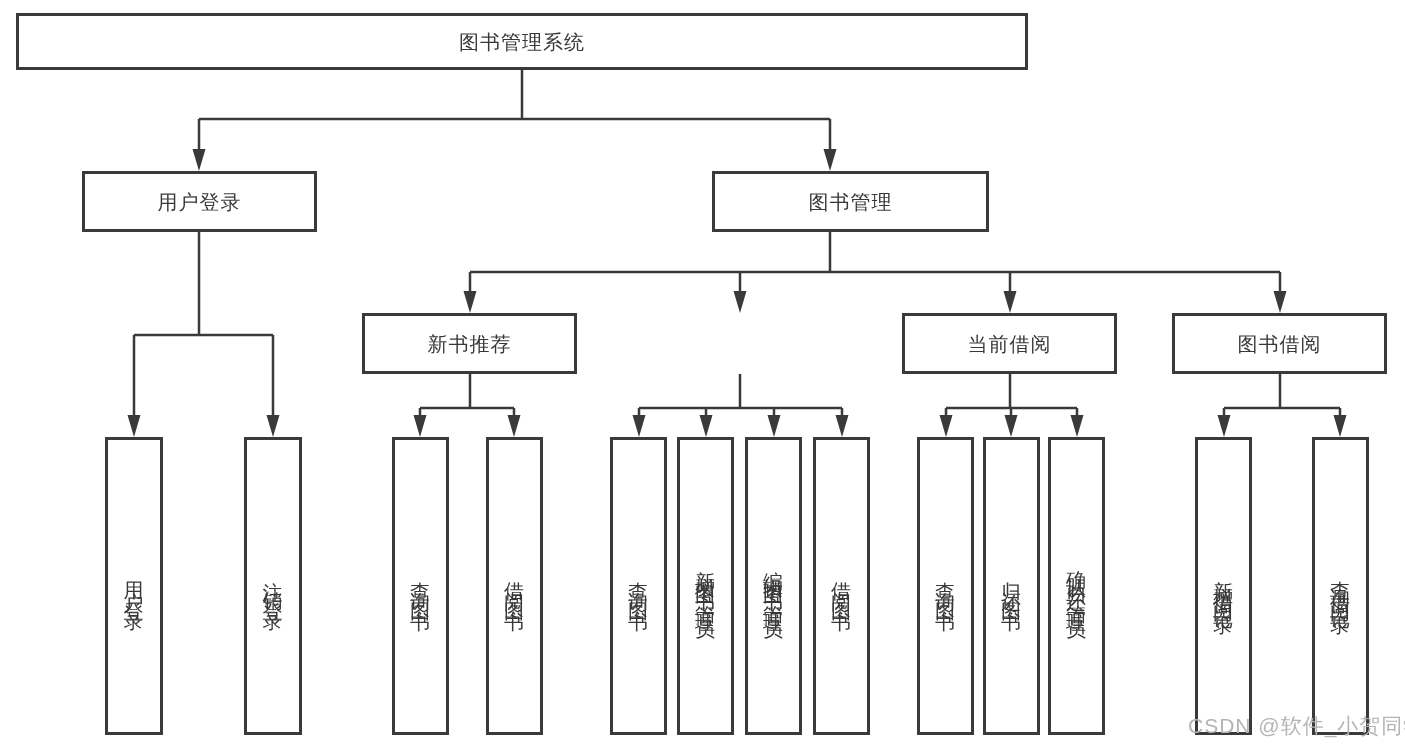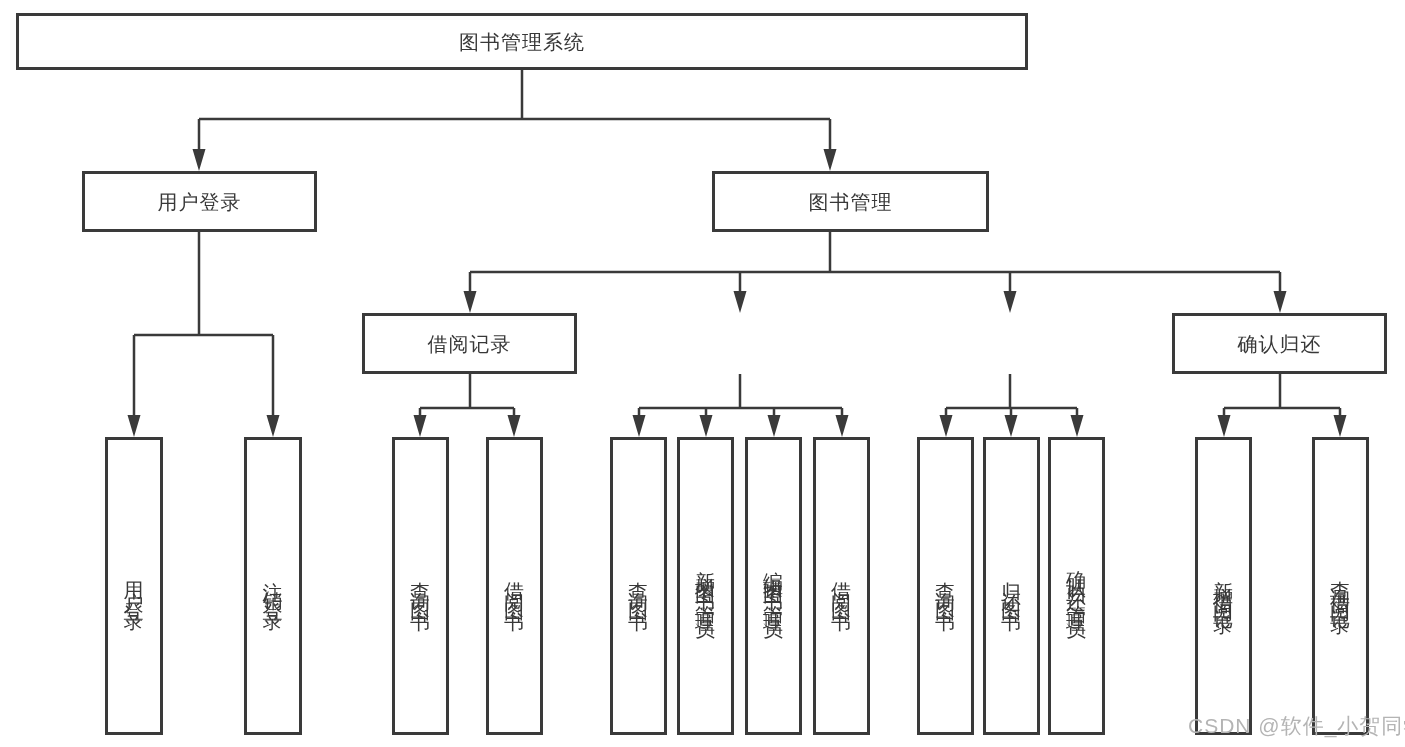--- a/index.html
+++ b/index.html
@@ -96,22 +96,23 @@
              M1070.5,415 L1083.5,415 L1077,437 Z
              M1217.5,415 L1230.5,415 L1224,437 Z
              M1333.5,415 L1346.5,415 L1340,437 Z"></path>
   </svg>
 
   <div class="node h" style="left:16px;top:13px;width:1012px;height:57px">图书管理系统</div>
 
   <div class="node h" style="left:82px;top:171px;width:235px;height:61px">用户登录</div>
   <div class="node h" style="left:712px;top:171px;width:277px;height:61px">图书管理</div>
 
-  <div class="node h" style="left:362px;top:313px;width:215px;height:61px">借阅记录</div>
-  <div class="node h" style="left:1172px;top:313px;width:215px;height:61px">确认归还</div>
+  <div class="node h" style="left:362px;top:313px;width:215px;height:61px">新书推荐</div>
+  <div class="node h" style="left:902px;top:313px;width:215px;height:61px">当前借阅</div>
+  <div class="node h" style="left:1172px;top:313px;width:215px;height:61px">图书借阅</div>
 
   <div class="node v" style="left:105px;top:437px;width:58px;height:298px">用户登录</div>
   <div class="node v" style="left:244px;top:437px;width:58px;height:298px">注销登录</div>
 
   <div class="node v" style="left:392px;top:437px;width:57px;height:298px">查询图书</div>
   <div class="node v" style="left:486px;top:437px;width:57px;height:298px">借阅图书</div>
 
   <div class="node v" style="left:610px;top:437px;width:57px;height:298px">查询图书</div>
   <div class="node v long" style="left:677px;top:437px;width:57px;height:298px">新增图书（管理员）</div>
   <div class="node v long" style="left:745px;top:437px;width:57px;height:298px">编辑图书（管理员）</div>

